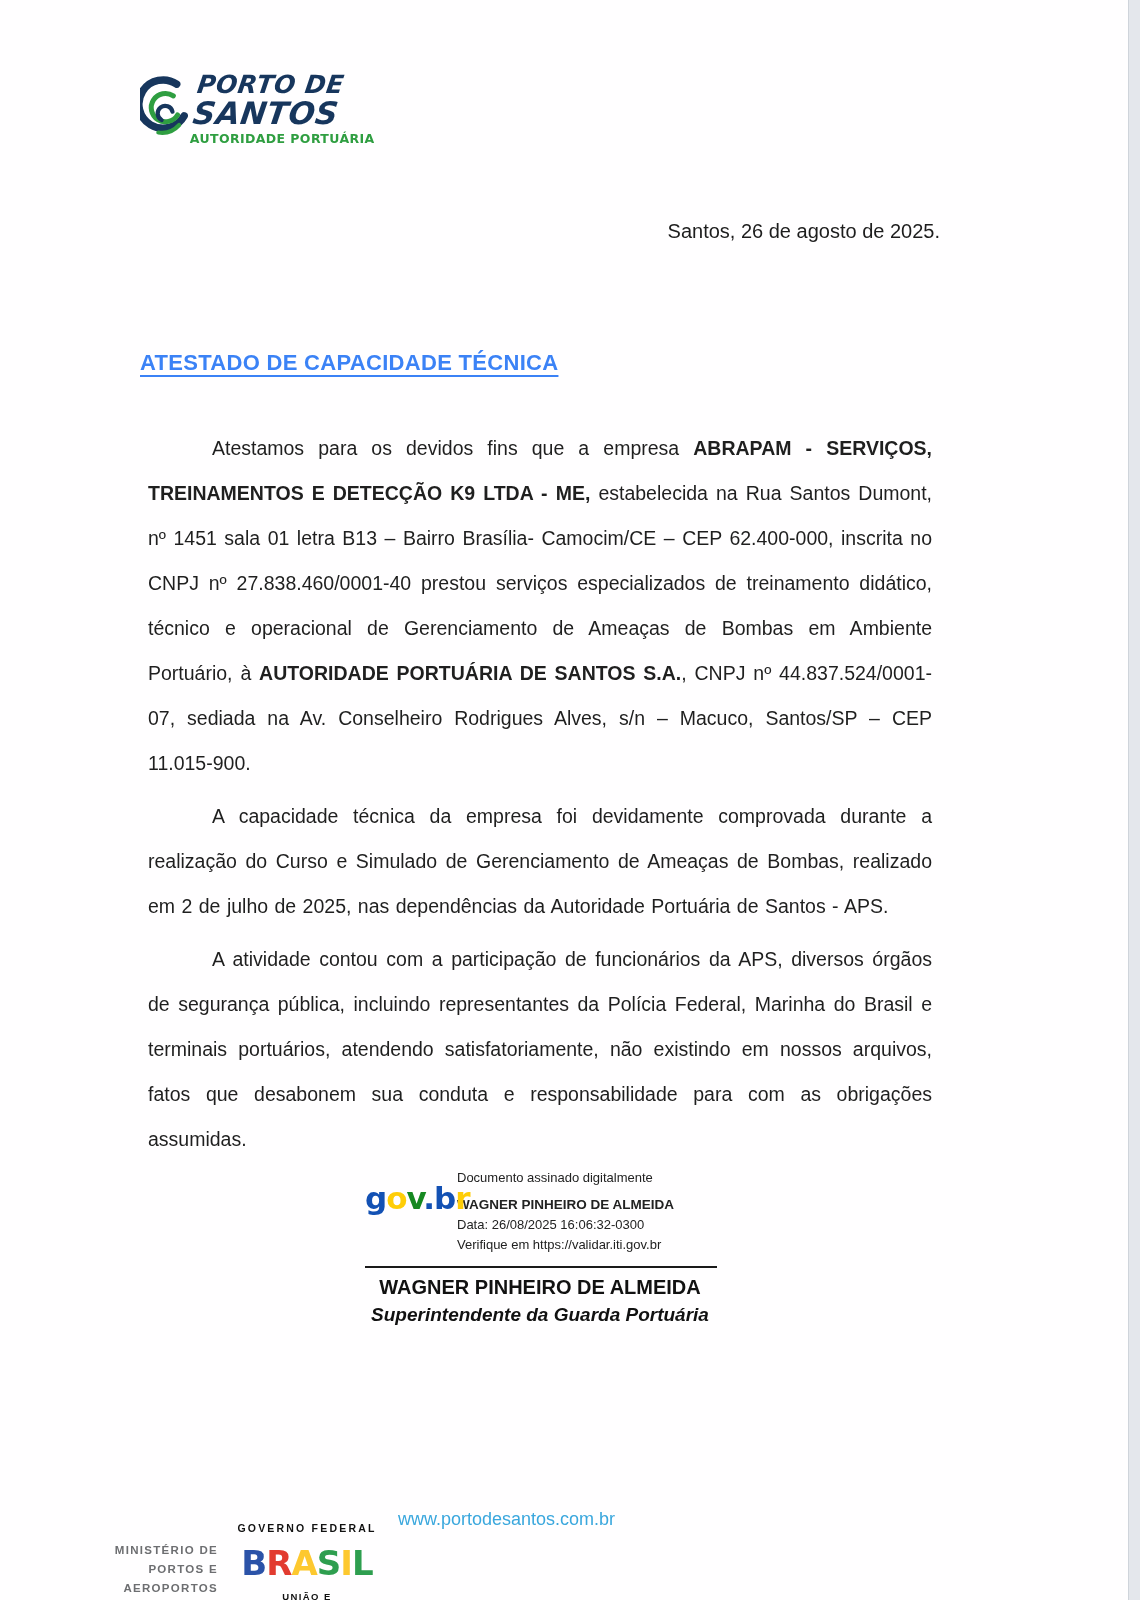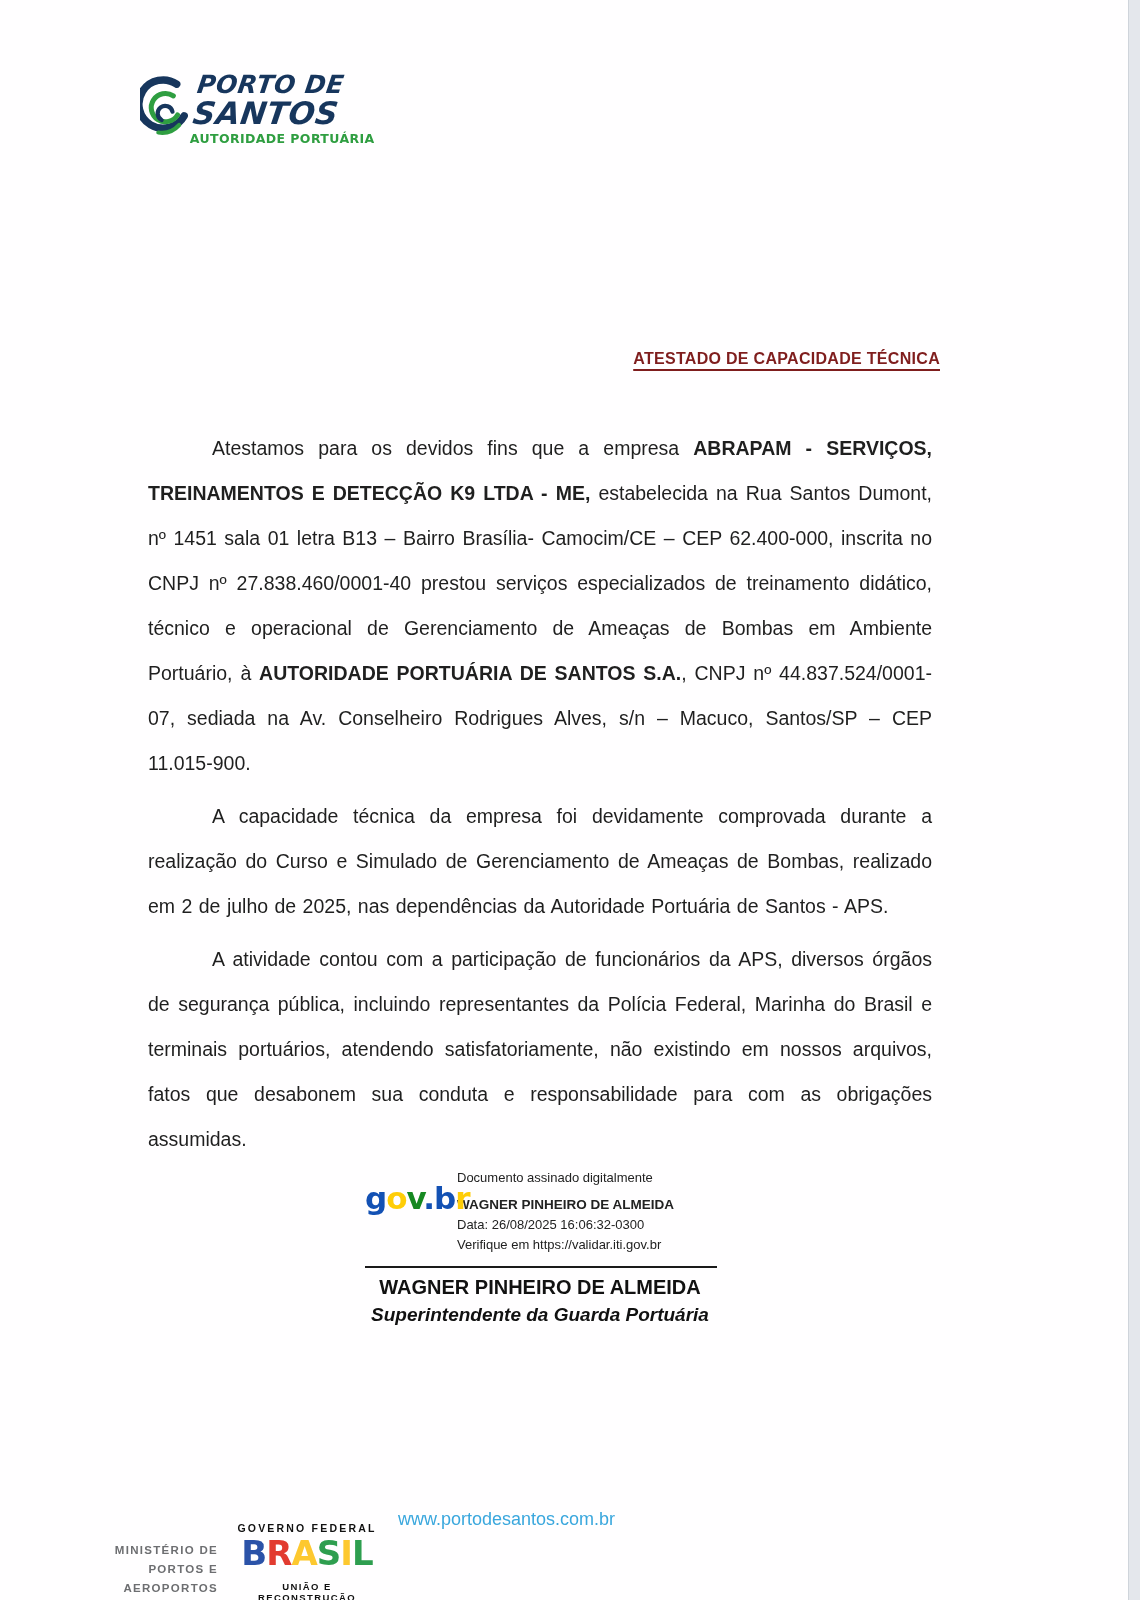--- a/index.html
+++ b/index.html
@@ -18,22 +18,22 @@
   
   .brand{position:absolute;left:140px;top:72px;display:flex;align-items:flex-start;}
   .brand .swirl{width:50px;height:76px;margin-right:4px;}
   .brand-text{line-height:1;transform:skewX(-8deg);}
   .brand-l1{font-family:"DejaVu Sans", sans-serif;font-weight:bold;font-style:italic;font-size:25px;color:#17365d;letter-spacing:.5px;}
   .brand-l2{font-family:"DejaVu Sans", sans-serif;font-weight:bold;font-style:italic;font-size:31px;color:#17365d;letter-spacing:.5px;margin-top:1px;}
   .brand-l3{font-family:"DejaVu Sans", sans-serif;font-weight:bold;font-size:12.5px;color:#2f9e41;letter-spacing:.4px;margin-top:4px;transform:skewX(8deg);}
   
   .dateline{position:absolute;left:140px;top:220px;width:800px;text-align:right;font-size:20px;color:#1d1d1d;}
   .doc-title{
-    position:absolute;left:140px;top:350px;width:800px;text-align:right;
-    font-size:16px;font-weight:bold;color:#7f1d1d;
+    position:absolute;left:140px;top:350px;width:800px;text-align:left;
+    font-size:22px;font-weight:bold;color:#3b82f6;
     text-decoration:underline;text-decoration-thickness:2px;text-underline-offset:5px;
     letter-spacing:.3px;
   }
   
   .body-text{position:absolute;left:140px;top:418px;width:800px;}
   .body-text p{
     margin:8px;text-align:justify;text-indent:64px;
     font-size:19.5px;line-height:45px;color:#1f1f1f;
     word-spacing:1px;
   }
@@ -53,21 +53,21 @@
   .sig-org{position:absolute;left:140px;top:1331px;width:800px;text-align:center;font-size:19px;font-weight:bold;font-style:italic;color:#111;}
   
   .ministry{
     position:absolute;left:50px;top:1541px;width:168px;text-align:right;
     font-size:11.5px;font-weight:bold;letter-spacing:1.3px;color:#6d6e71;line-height:19px;
   }
   .gov-block{position:absolute;left:232px;top:1522px;width:150px;text-align:center;}
   .gov-federal{font-size:10.5px;font-weight:bold;letter-spacing:2.2px;color:#111;}
   .brasil{
     font-family:"DejaVu Sans", sans-serif;font-weight:900;font-size:34px;line-height:36px;
-    letter-spacing:-1px;margin-top:1px;
+    letter-spacing:-1px;margin-top:11px;
   }
   .uniao{font-size:9.5px;font-weight:bold;letter-spacing:1.4px;color:#111;margin-top:10px;}
   .address{position:absolute;left:398px;top:1540px;width:660px;font-size:17.5px;color:#5b6b7c;}
   .address span.bold-seg{font-weight:bold;color:#24486e;}
   .website{position:absolute;left:398px;top:1509px;font-size:18px;color:#3aa7dd;text-decoration:none;}
 </style>
 </head>
 <body>
 
 <div class="page">
@@ -83,20 +83,21 @@
         <path d="M22 66 A 28 28 0 0 0 47 57" fill="none" stroke="#2f9e41" stroke-width="5" stroke-linecap="round"></path>
       </svg>
     </span>
     <span class="brand-text">
       <div class="brand-l1">PORTO DE</div>
       <div class="brand-l2">SANTOS</div>
       <div class="brand-l3">AUTORIDADE PORTUÁRIA</div>
     </span>
   </div>
 
+  <div class="dateline">Santos, 26 de agosto de 2025.</div>
 
   <div class="doc-title">ATESTADO DE CAPACIDADE TÉCNICA</div>
 
   <div class="body-text">
     <p><span>Atestamos para os devidos fins que a empresa </span><span class="bold-seg" style="font-weight: 700;">ABRAPAM - SERVIÇOS, TREINAMENTOS E DETECÇÃO K9 LTDA - ME,</span><span> estabelecida na Rua Santos Dumont, nº 1451 sala 01 letra B13 – Bairro Brasília- Camocim/CE – CEP 62.400-000, inscrita no CNPJ nº 27.838.460/0001-40 prestou serviços especializados de treinamento didático, técnico e operacional de Gerenciamento de Ameaças de Bombas em Ambiente Portuário, à </span><span class="bold-seg" style="font-weight: 700;">AUTORIDADE PORTUÁRIA DE SANTOS S.A.</span><span>, CNPJ nº 44.837.524/0001-07, sediada na Av. Conselheiro Rodrigues Alves, s/n – Macuco, Santos/SP – CEP 11.015-900.</span></p>
     <p><span>A capacidade técnica da empresa foi devidamente comprovada durante a realização do Curso e Simulado de Gerenciamento de Ameaças de Bombas, realizado em 2 de julho de 2025, nas dependências da Autoridade Portuária de Santos - APS.</span></p>
     <p><span>A atividade contou com a participação de funcionários da APS, diversos órgãos de segurança pública, incluindo representantes da Polícia Federal, Marinha do Brasil e terminais portuários, atendendo satisfatoriamente, não existindo em nossos arquivos, fatos que desabonem sua conduta e responsabilidade para com as obrigações assumidas.</span></p>
   </div>
 
   <div class="stamp">

